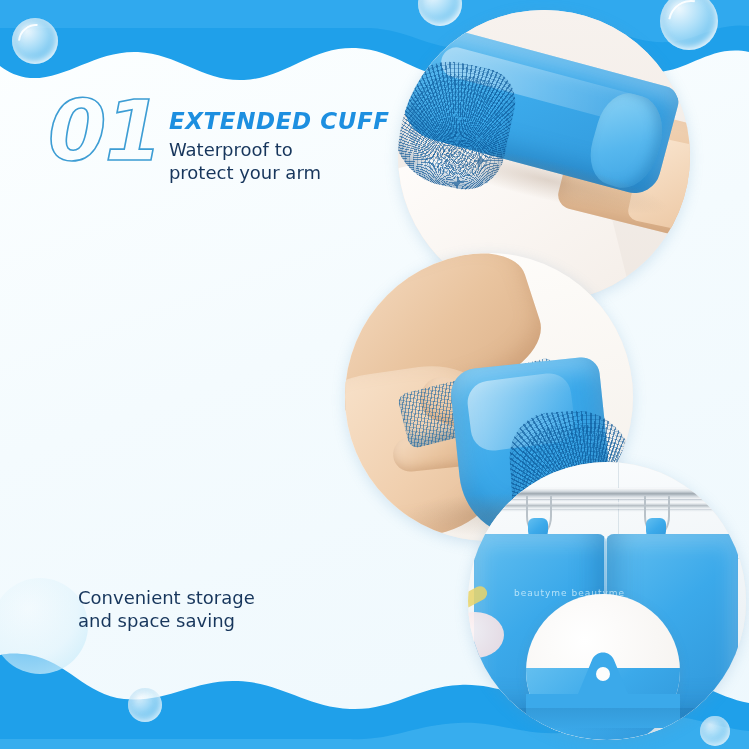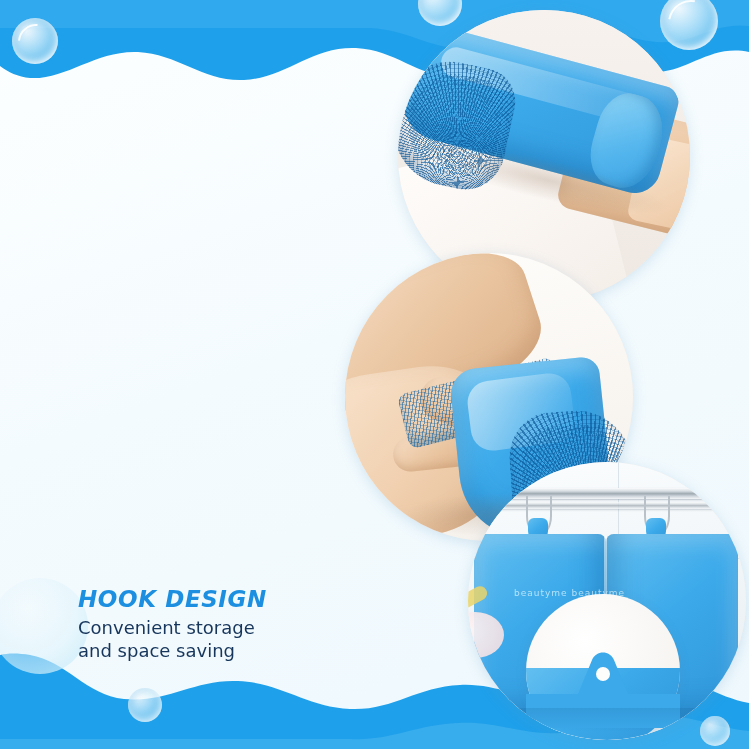--- a/index.html
+++ b/index.html
@@ -331,24 +331,31 @@
       <div class="ph" style="left:-22px; top:150px; width:58px; height:46px;
            border-radius:50%; background:radial-gradient(circle at 40% 40%,#fdf4f5,#f6dcdf);
            opacity:.9;"></div>
       <div class="ph" style="left:-10px; top:128px; width:30px; height:14px;
            border-radius:8px; background:#e8d46a; transform:rotate(-28deg); opacity:.85;"></div>
     </div>
   </div>
 
   <div id="features">
 
+    <div class="feature" id="feature-1">
+      <div class="feature-number">01</div>
+      <div class="feature-text">
+        <p class="feature-title">EXTENDED CUFF</p>
+        <p class="feature-desc">Waterproof to
+protect your arm</p>
+      </div>
+    </div>
 
 
     <div class="feature" id="feature-3">
       <div class="feature-text">
-        <p class="feature-title">HOOK DESIGN</p>
         <p class="feature-desc">Convenient storage
 and space saving</p>
       </div>
     </div>
 
   </div>
 </div>
 
 </body></html>

